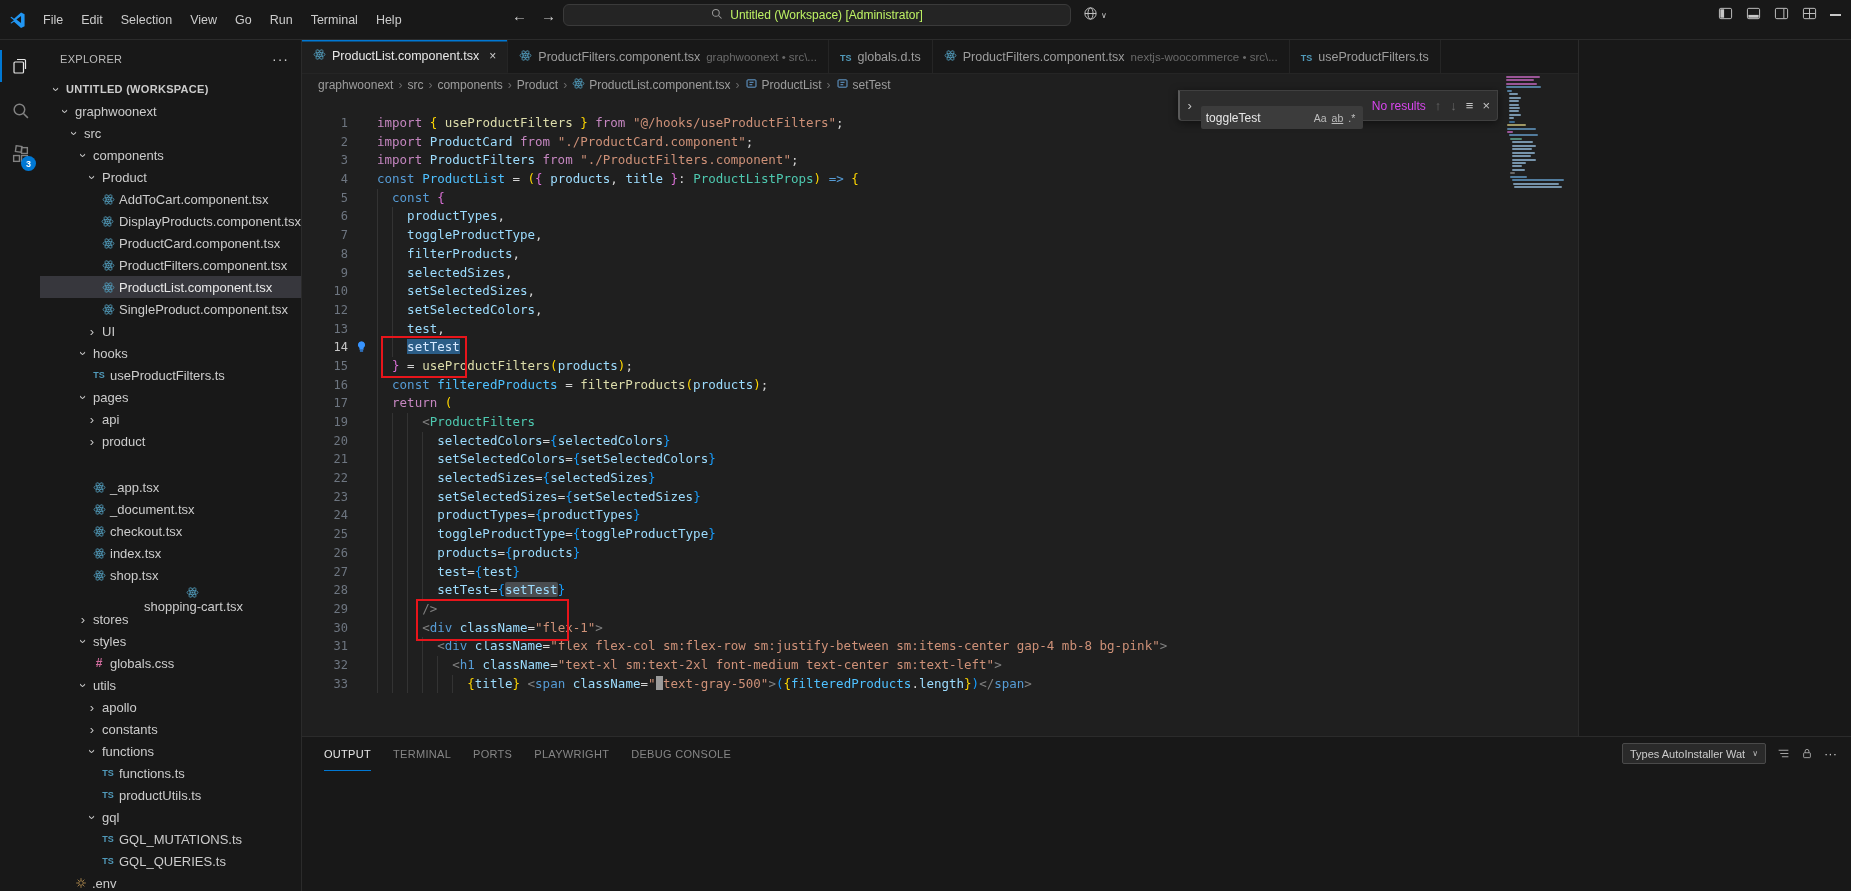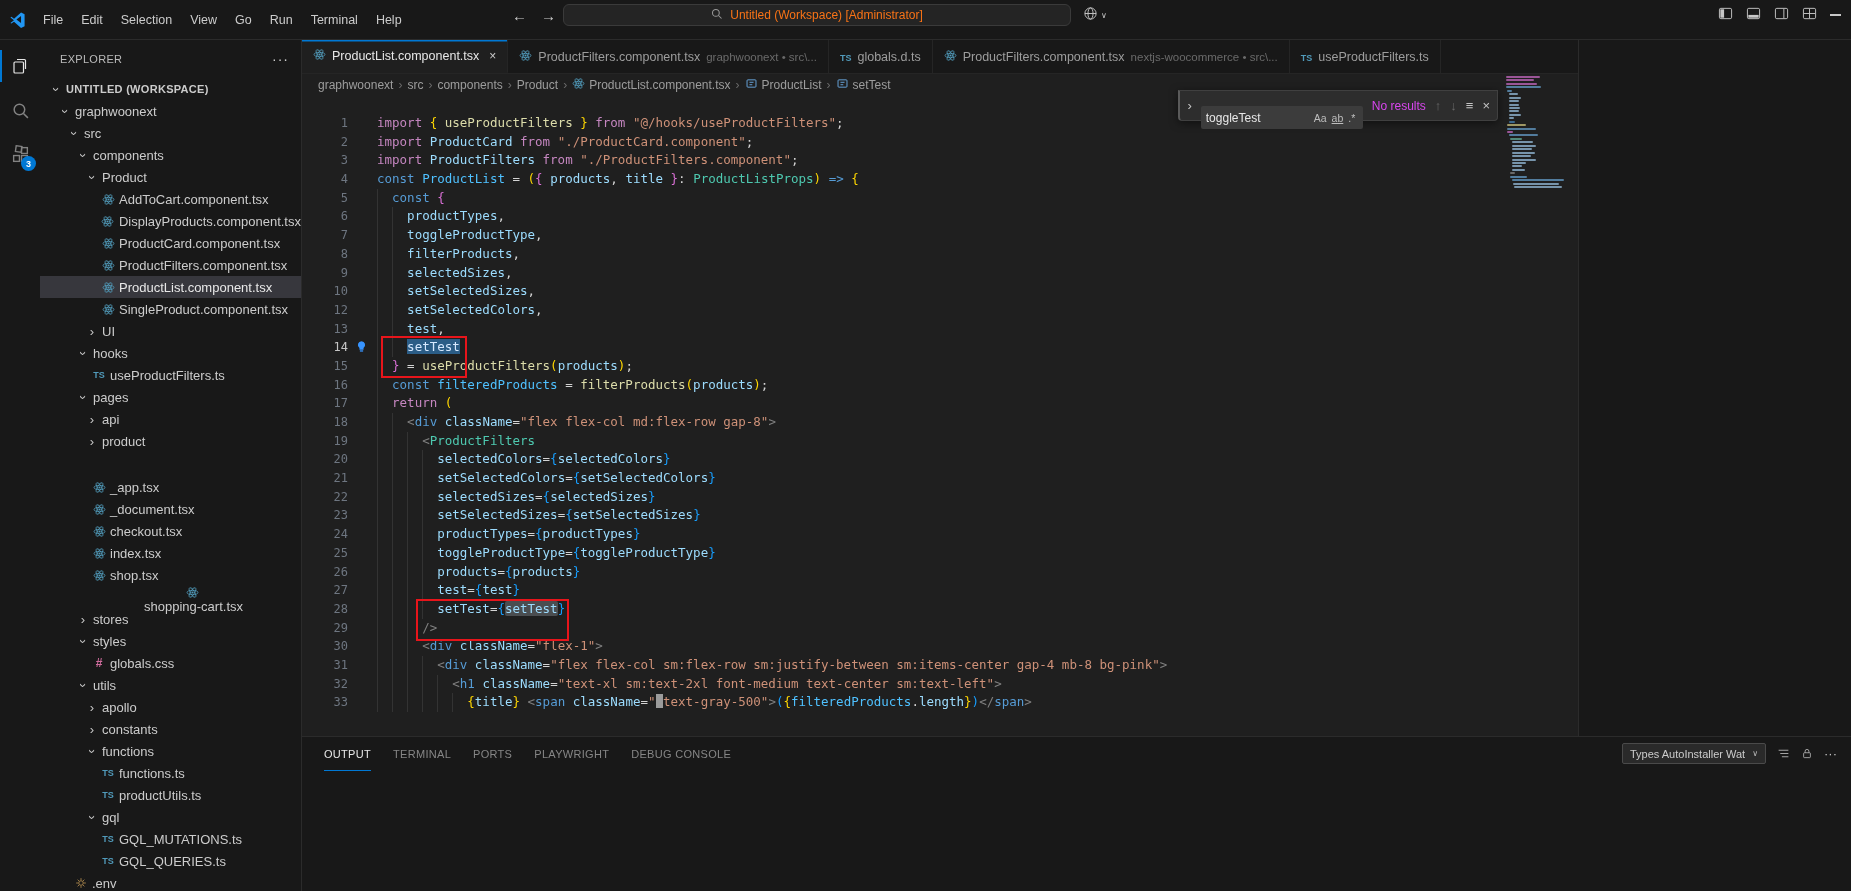--- a/index.html
+++ b/index.html
@@ -9,21 +9,21 @@
   
   .titlebar { position:relative; height:40px; background:#181818; border-bottom:1px solid #2b2b2b;
     display:flex; align-items:center; }
   .tb-logo { width:34px; display:flex; justify-content:center; }
   .menus { display:flex; }
   .menu-item { padding:0 9px; height:30px; line-height:30px; font-size:12.5px; color:#cccccc; cursor:default; }
   .nav-arrows { position:absolute; left:512px; top:0; height:30px; display:flex; gap:14px; align-items:center;
     font-size:15px; color:#cccccc; }
   .cmd-center { position:absolute; left:563px; top:4px; width:508px; height:22px; background:#242424;
     border:1px solid #3a3a3a; border-radius:6px; display:flex; align-items:center; justify-content:center;
-    gap:7px; font-size:12px; color:#f97316; }
+    gap:7px; font-size:12px; color:#bef264; }
   .remote-btn { position:absolute; left:1083px; top:0; height:30px; display:flex; align-items:center; gap:3px; }
   .tb-right { position:absolute; right:10px; top:0; height:30px; display:flex; align-items:center; gap:13px; }
   .minimize-bar { width:11px; height:1.4px; background:#c8c8c8; }
 
   
   .content { display:flex; height:861px; }
   .activitybar { width:40px; background:#181818; display:flex; flex-direction:column; padding-top:4px; }
   .ab-item { position:relative; height:44px; display:flex; align-items:center; justify-content:center; cursor:pointer; }
   .ab-item.active::before { content:""; position:absolute; left:0; top:6px; width:2px; height:32px; background:#0078d4; }
   .badge { position:absolute; right:4px; bottom:5px; min-width:15px; height:15px; border-radius:8px; background:#0078d4;
@@ -692,25 +692,20 @@
               <span class="num">16</span>
               <span class="gut"></span>
               <span class="txt"><span class="gl" style="left: 0ch;"></span>  <span class="c-kw2">const </span><span class="c-cst">filteredProducts</span><span class="c-pun"> = </span><span class="c-fn">filterProducts</span><span class="c-b1">(</span><span class="c-var">products</span><span class="c-b1">)</span><span class="c-pun">;</span></span>
             </div>
             <div class="cl">
               <span class="num">17</span>
               <span class="gut"></span>
               <span class="txt"><span class="gl" style="left: 0ch;"></span>  <span class="c-kw">return </span><span class="c-b1">(</span></span>
             </div>
             <div class="cl">
-              <span class="num">18</span>
-              <span class="gut"></span>
-              <span class="txt"><span class="gl" style="left: 0ch;"></span><span class="gl" style="left: 2ch;"></span>    <span class="c-ang">&lt;</span><span class="c-tag">div</span><span class="c-pun"> </span><span class="c-attr">className</span><span class="c-pun">=</span><span class="c-str">"flex flex-col md:flex-row gap-8"</span><span class="c-ang">&gt;</span></span>
-            </div>
-            <div class="cl">
               <span class="num">19</span>
               <span class="gut"></span>
               <span class="txt"><span class="gl" style="left: 0ch;"></span><span class="gl" style="left: 2ch;"></span><span class="gl" style="left: 4ch;"></span>      <span class="c-ang">&lt;</span><span class="c-typ">ProductFilters</span></span>
             </div>
             <div class="cl">
               <span class="num">20</span>
               <span class="gut"></span>
               <span class="txt"><span class="gl" style="left: 0ch;"></span><span class="gl" style="left: 2ch;"></span><span class="gl" style="left: 4ch;"></span><span class="gl" style="left: 6ch;"></span>        <span class="c-attr">selectedColors</span><span class="c-pun">=</span><span class="c-b3">{</span><span class="c-var">selectedColors</span><span class="c-b3">}</span></span>
             </div>
             <div class="cl">

